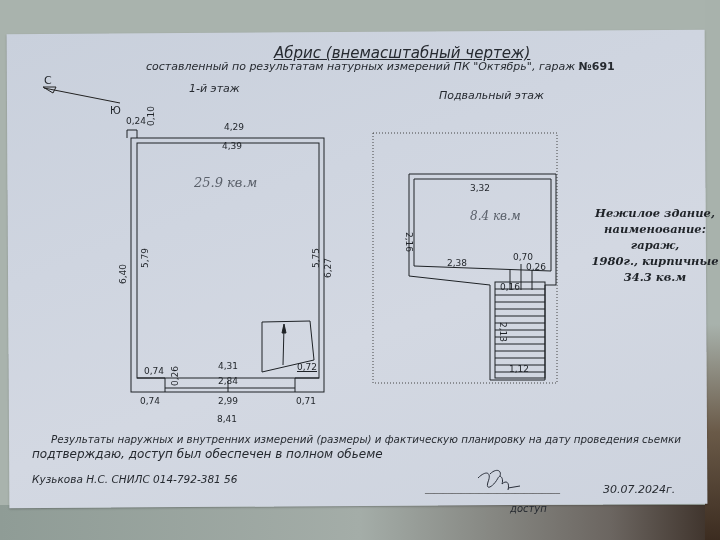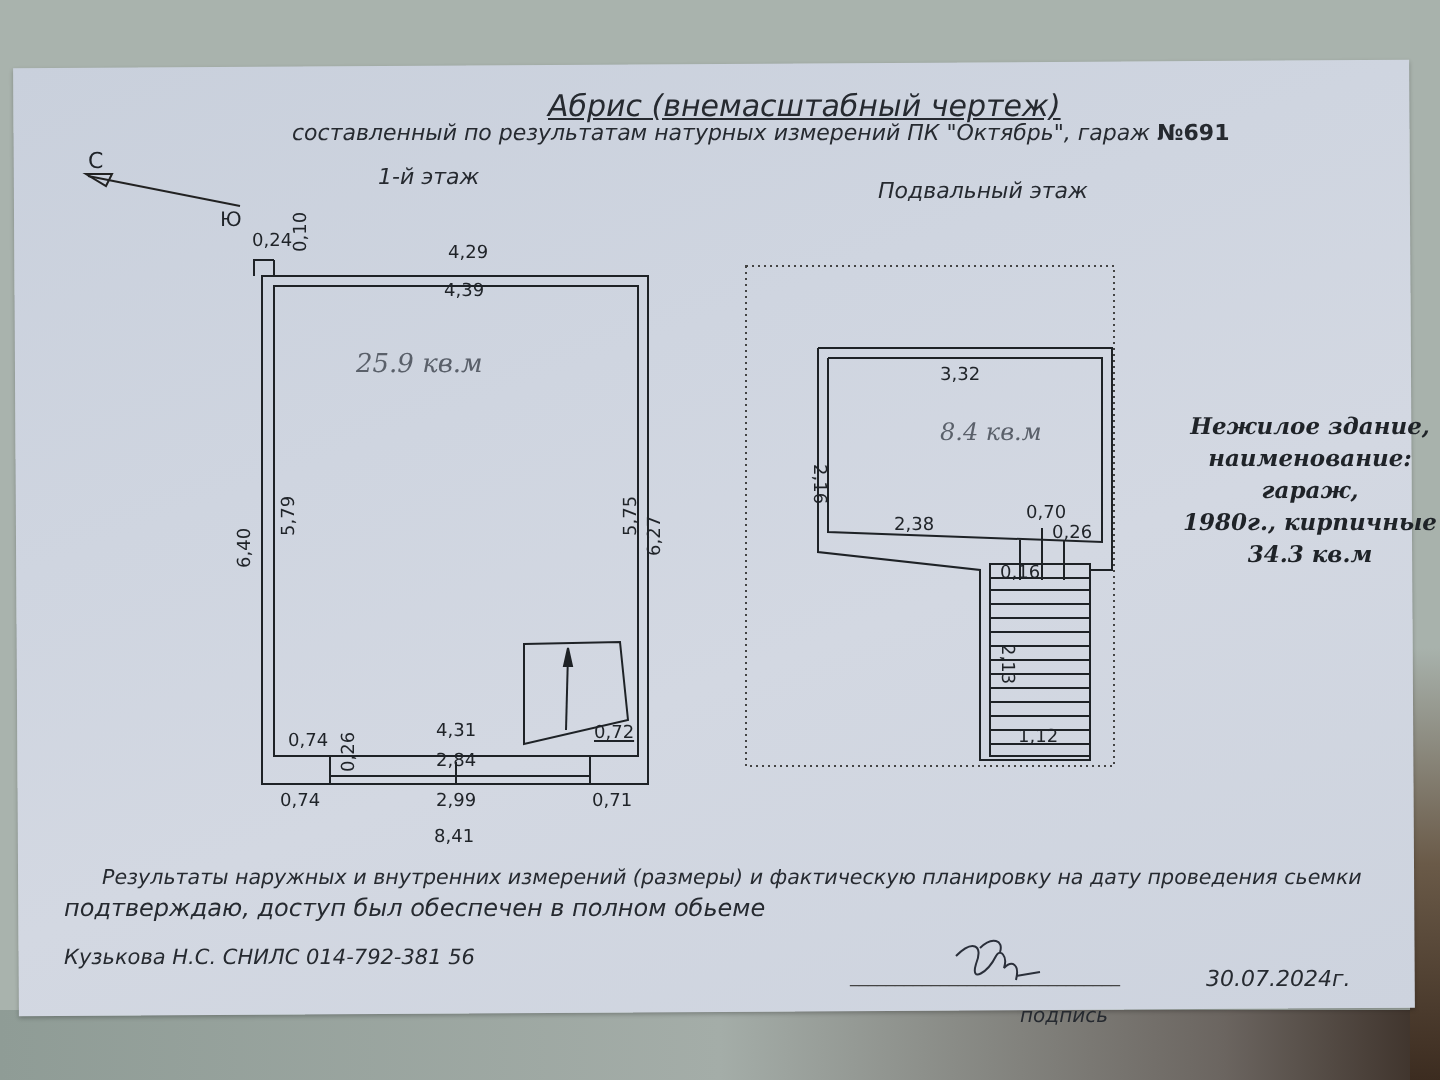--- a/index.html
+++ b/index.html
@@ -104,21 +104,21 @@
   </g>
 </svg>
 
 <div class="dim" style="left:44px;top:74px;font-size:11px;">С</div>
 <div class="dim" style="left:110px;top:105px;font-size:10px;">Ю</div>
 
 <div class="dim" style="left:126px;top:116px;">0,24</div>
 <div class="dim" style="left:146px;top:116px;transform:rotate(-90deg);transform-origin:left top;top:126px;">0,10</div>
 <div class="dim" style="left:224px;top:122px;">4,29</div>
 <div class="dim" style="left:222px;top:141px;">4,39</div>
-<div class="hand" style="left:178px;top:175px;text-align:right;">25.9 кв.м</div>
+<div class="hand" style="left:194px;top:175px;text-align:right;">25.9 кв.м</div>
 <div class="dim" style="left:118px;top:284px;transform:rotate(-90deg);transform-origin:left top;">6,40</div>
 <div class="dim" style="left:140px;top:268px;transform:rotate(-90deg);transform-origin:left top;">5,79</div>
 <div class="dim" style="left:311px;top:268px;transform:rotate(-90deg);transform-origin:left top;">5,75</div>
 <div class="dim" style="left:323px;top:278px;transform:rotate(-90deg);transform-origin:left top;">6,27</div>
 <div class="dim" style="left:218px;top:361px;">4,31</div>
 <div class="dim" style="left:218px;top:376px;">2,84</div>
 <div class="dim" style="left:144px;top:366px;">0,74</div>
 <div class="dim" style="left:170px;top:386px;transform:rotate(-90deg);transform-origin:left top;">0,26</div>
 <div class="dim" style="left:297px;top:362px;text-decoration:underline;">0,72</div>
 <div class="dim" style="left:140px;top:396px;">0,74</div>
@@ -144,14 +144,14 @@
 </div>
 
 <div class="txt" style="left:32px;top:433px;font-size:10.3px;margin-left:19px;">Результаты наружных и внутренних измерений (размеры) и фактическую планировку на дату проведения сьемки</div>
 <div class="txt" style="left:32px;top:447px;font-size:12px;">подтверждаю, доступ был обеспечен в полном обьеме</div>
 
 <div class="txt" style="left:32px;top:458px;font-size:10.5px;margin-top:15px;">Кузькова Н.С. СНИЛС 014-792-381 56</div>
 <div class="txt" style="left:425px;top:484px;font-style:normal;color:#444;font-size:9px;letter-spacing:0px;">______________________________</div>
 <svg width="720" height="540">
   <path d="M478,478 C486,470 492,472 488,482 C485,492 494,486 498,478 C500,474 504,478 502,484 C506,480 510,482 508,490 M490,474 C496,468 502,470 500,476 M508,488 L520,486" fill="none" stroke="#2a2f3a" stroke-width="1"></path>
 </svg>
-<div class="txt" style="left:510px;top:503px;font-size:10px;">подпись</div>
+<div class="txt" style="left:510px;top:503px;font-size:10px;">доступ</div>
 <div class="txt" style="left:603px;top:483px;font-size:11px;">30.07.2024г.</div>
 
 </body></html>

